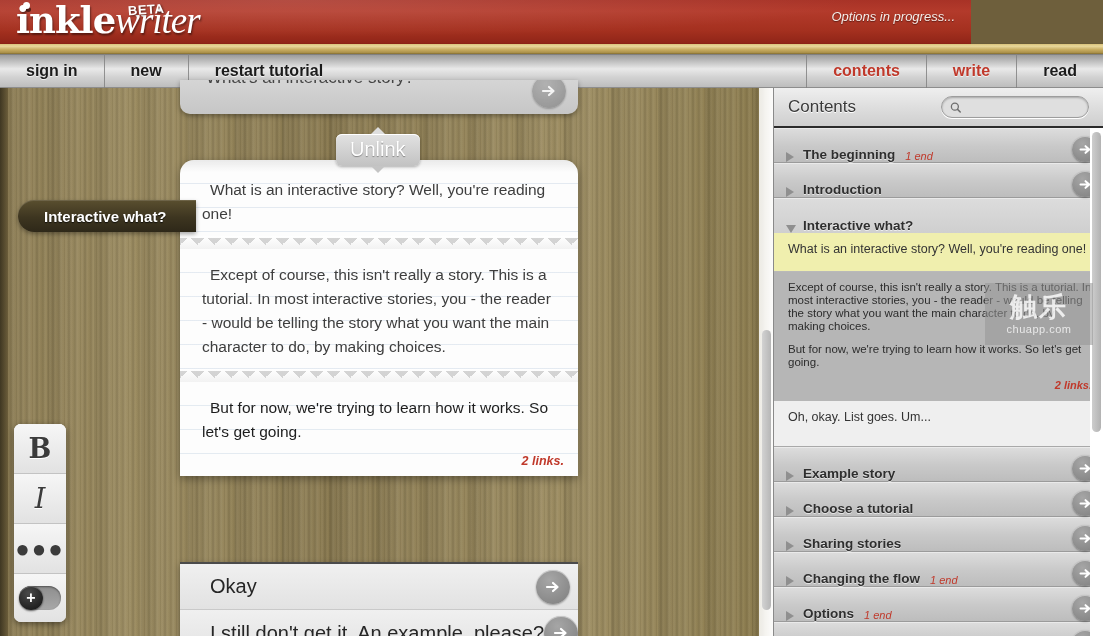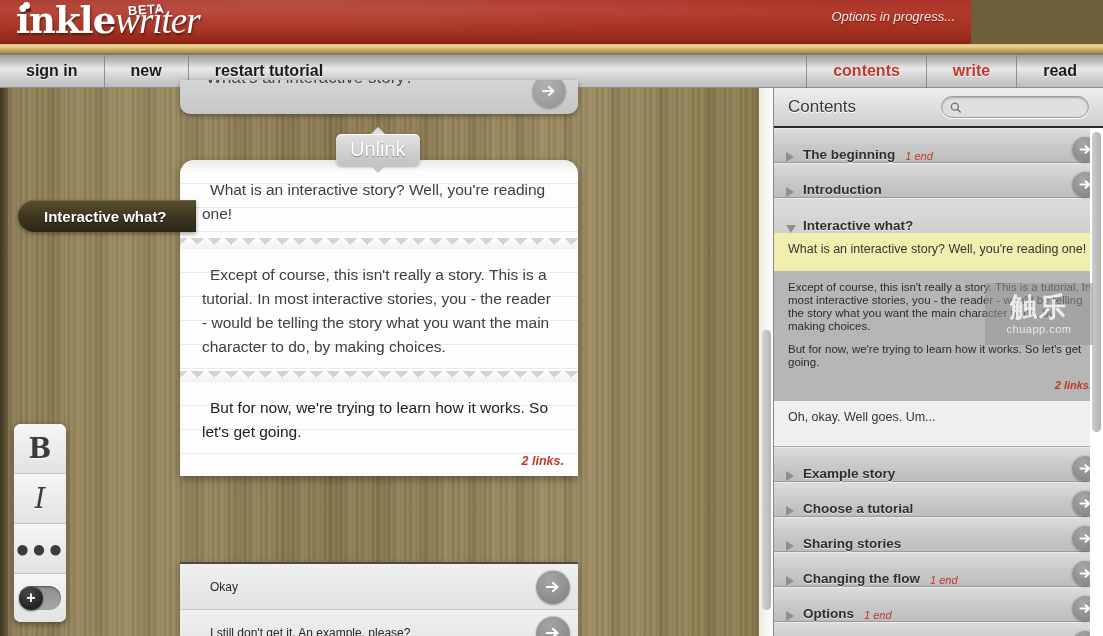--- a/index.html
+++ b/index.html
@@ -226,21 +226,21 @@
     border-radius: 0 0 12px 12px; overflow:hidden;
     box-shadow: 0 3px 7px rgba(0,0,0,0.35);
     border-top:2px solid #4b4b4b;
   }
   .option-row {
     height:46px; display:flex; align-items:center; padding:0 8px 0 30px;
     background: linear-gradient(180deg,#f0f0f0,#e2e2e2);
     border-bottom:1px solid #c9c9c9; cursor:pointer;
   }
   .option-row:last-child { border-bottom:none; }
-  .option-label { font-size:12px; color:#262626; flex:1; white-space:nowrap; }
+  .option-label { font-size:20px; color:#262626; flex:1; white-space:nowrap; }
 
   
   .main-scroll-track {
     position:absolute; left:759px; top:88px; width:14px; height:548px;
     background: linear-gradient(90deg, rgba(255,255,255,0.85), rgba(255,255,255,0.98));
   }
   .main-scroll-thumb {
     position:absolute; left:762px; top:330px; width:9px; height:280px;
     border-radius:5px; background: linear-gradient(90deg,#d2d2d2,#b6b6b6);
     cursor:pointer;
@@ -476,21 +476,21 @@
       </div>
 
       <div class="sb-sub-highlight">What is an interactive story? Well, you're reading one!</div>
 
       <div class="sb-sub-selected">
         <p>Except of course, this isn't really a story. This is a tutorial. In most interactive stories, you - the reader - would be telling the story what you want the main character to do, by making choices.</p>
         <p>But for now, we're trying to learn how it works. So let's get going.</p>
         <div class="lk">2 links.</div>
       </div>
 
-      <div class="sb-sub-plain">Oh, okay. Well goes. Um...</div>
+      <div class="sb-sub-plain">Oh, okay. List goes. Um...</div>
 
       <div class="sb-row">
         <span class="tri"></span>
         <span class="sb-label">Example story</span>
         <span class="sb-end"></span>
         <span class="sb-arrow">
           <span class="arrow-circle">
             <svg width="15" height="15" viewBox="0 0 18 18">
                 <path d="M3 9h9M9 5l4.5 4L9 13" stroke="#fff" stroke-width="2.4" fill="none" stroke-linecap="round" stroke-linejoin="round"></path>
               </svg>

